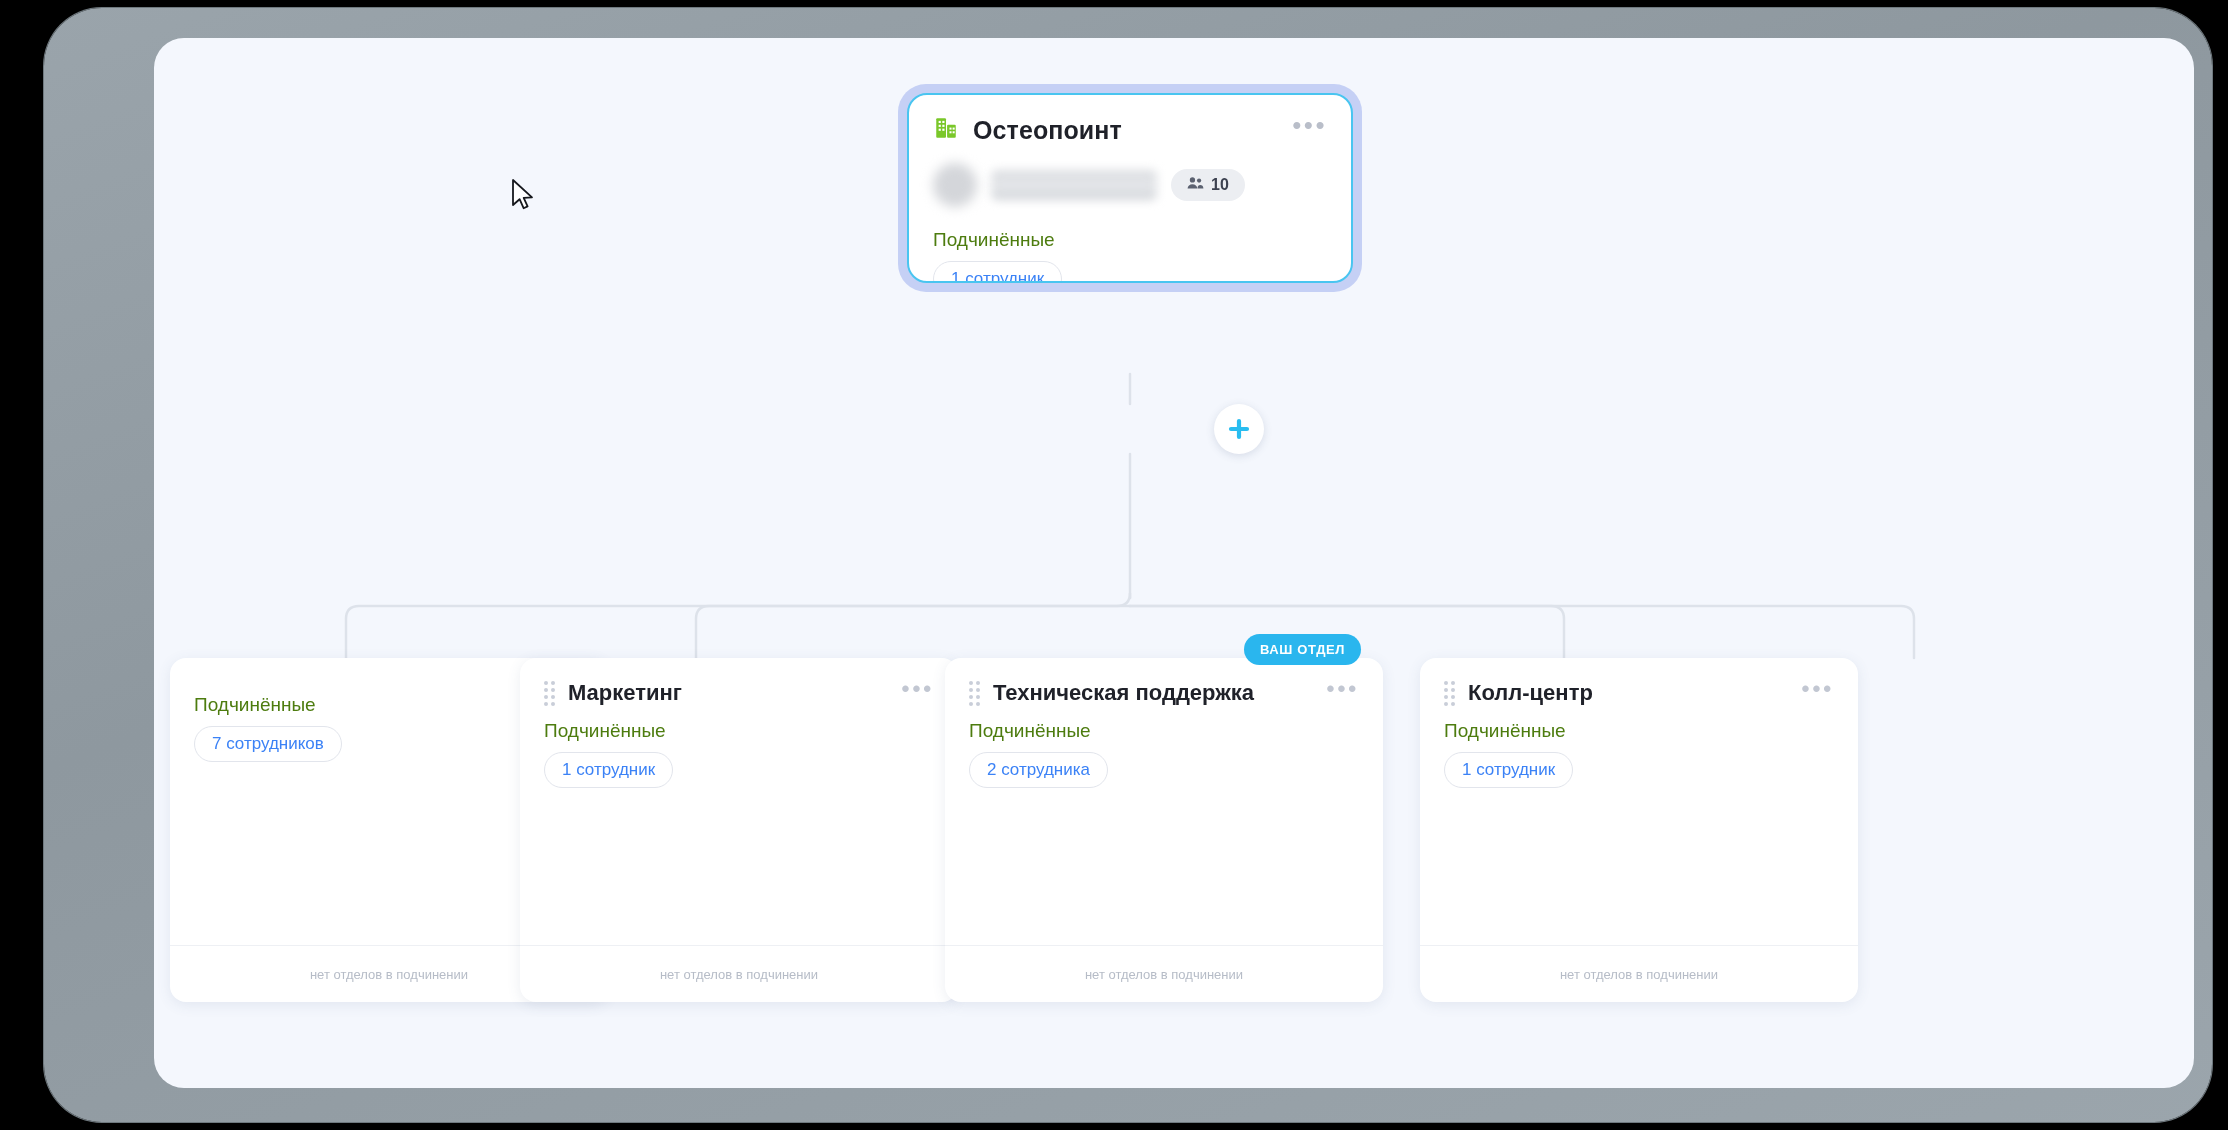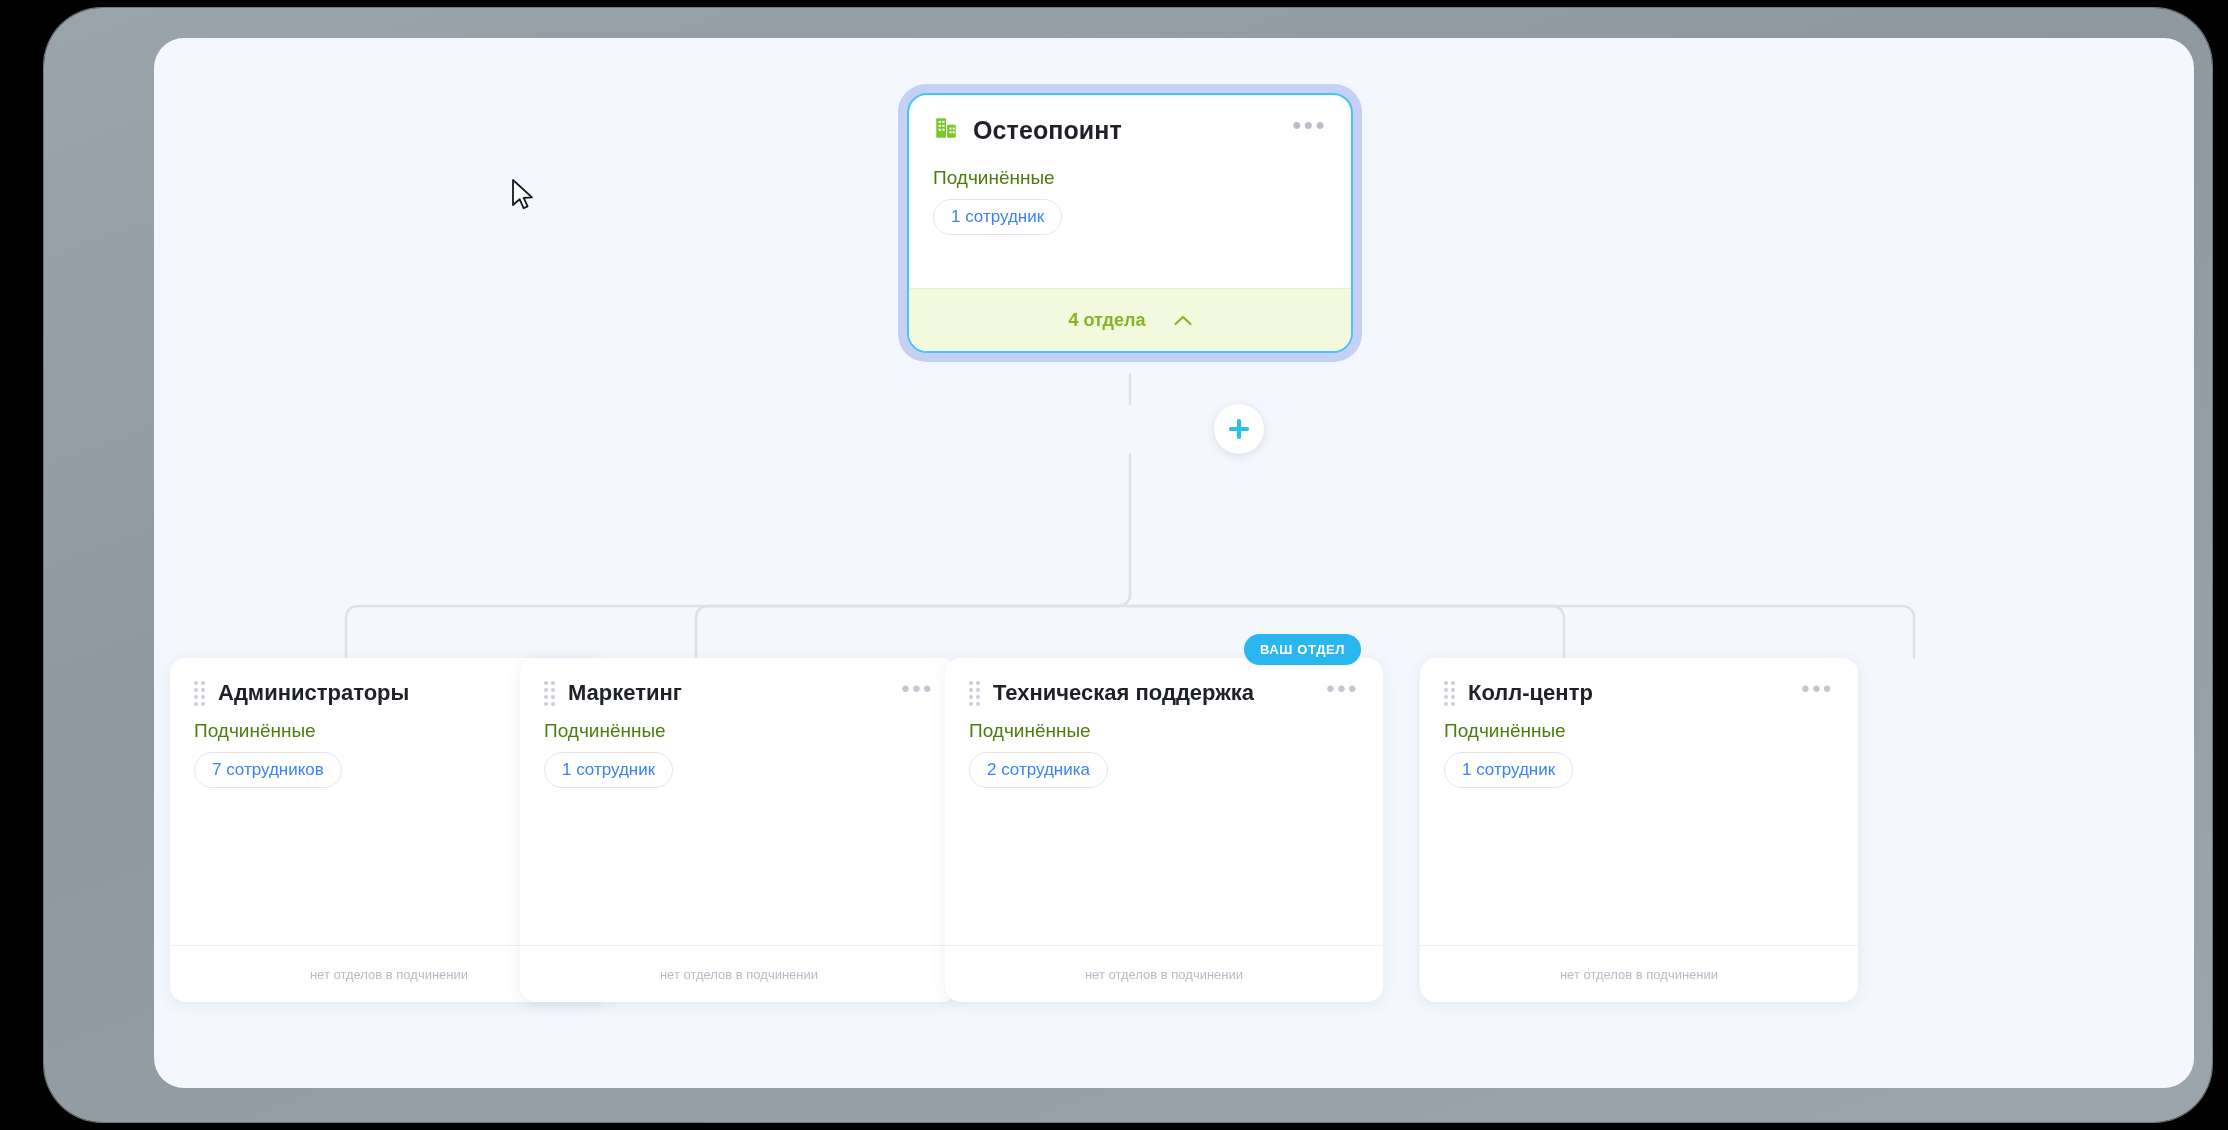--- a/index.html
+++ b/index.html
@@ -49,21 +49,21 @@
     height: 1050px;
     pointer-events: none;
   }
 
   
   #root-card-ring {
     position: absolute;
     left: 744px;
     top: 46px;
     width: 464px;
-    height: 278px;
+    height: 208px;
     box-sizing: border-box;
     border-radius: 28px;
     background: #c5d0f5;
     padding: 9px;
   }
   #root-card {
     width: 100%;
     height: 100%;
     box-sizing: border-box;
     border-radius: 20px;
@@ -294,20 +294,35 @@
                 <rect x="15.2" y="11.6" width="1.9" height="1.9" fill="#ffffff"></rect>
                 <rect x="18.1" y="11.6" width="1.9" height="1.9" fill="#ffffff"></rect>
                 <rect x="15.2" y="15" width="1.9" height="1.9" fill="#ffffff"></rect>
                 <rect x="18.1" y="15" width="1.9" height="1.9" fill="#ffffff"></rect>
               </svg>
             </span>
             <span class="root-title">Остеопоинт</span>
             <span class="root-dots">•••</span>
           </div>
 
+          <div class="owner-row">
+            <div class="owner-avatar"></div>
+            <div class="owner-name"></div>
+            <div class="people-pill">
+              <span>
+                <svg width="17" height="14" viewBox="0 0 20 16" fill="#5b6170">
+                  <circle cx="6.4" cy="4.4" r="3.1"></circle>
+                  <circle cx="14.2" cy="5.2" r="2.5"></circle>
+                  <path d="M0.7 14.4c0-3.1 2.6-5 5.7-5s5.7 1.9 5.7 5z"></path>
+                  <path d="M12.4 14.4c0-2.3 .9-4 3.1-4 2.1 0 3.8 1.4 3.8 4z"></path>
+                </svg>
+              </span>
+              <span>10</span>
+            </div>
+          </div>
 
           <div class="sub-label">Подчинённые</div>
           <div class="count-chip">1 сотрудник</div>
         </div>
 
         <div id="root-footer">
           <span>4 отдела</span>
           <span>
             <svg width="18" height="11" viewBox="0 0 18 11" fill="none">
               <path d="M1.5 9 L9 2 L16.5 9" stroke="#86b327" stroke-width="2" stroke-linecap="round" stroke-linejoin="round"></path>
@@ -318,34 +333,20 @@
     </div>
 
     <div id="add-node">
       <svg width="24" height="24" viewBox="0 0 24 24" fill="none">
         <path d="M12 4 V20 M4 12 H20" stroke="#29bdf0" stroke-width="4.2" stroke-linecap="round"></path>
       </svg>
     </div>
 
     <div class="dept-card" style="left:16px;">
       <div class="dept-body">
-        <div class="dept-head">
-          <span class="drag-handle">
-            <i></i>
-              <i></i>
-              <i></i>
-              <i></i>
-              <i></i>
-              <i></i>
-              <i></i>
-              <i></i>
-          </span>
-          <span class="dept-title">Администраторы</span>
-          <span class="dept-dots">•••</span>
-        </div>
         <div class="sub-label" style="margin-top:14px;">Подчинённые</div>
         <div class="count-chip">7 сотрудников</div>
       </div>
       <div class="dept-footer">нет отделов в подчинении</div>
     </div>
 
     <div class="dept-card" style="left:366px;">
       <div class="dept-body">
         <div class="dept-head">
           <span class="drag-handle">

